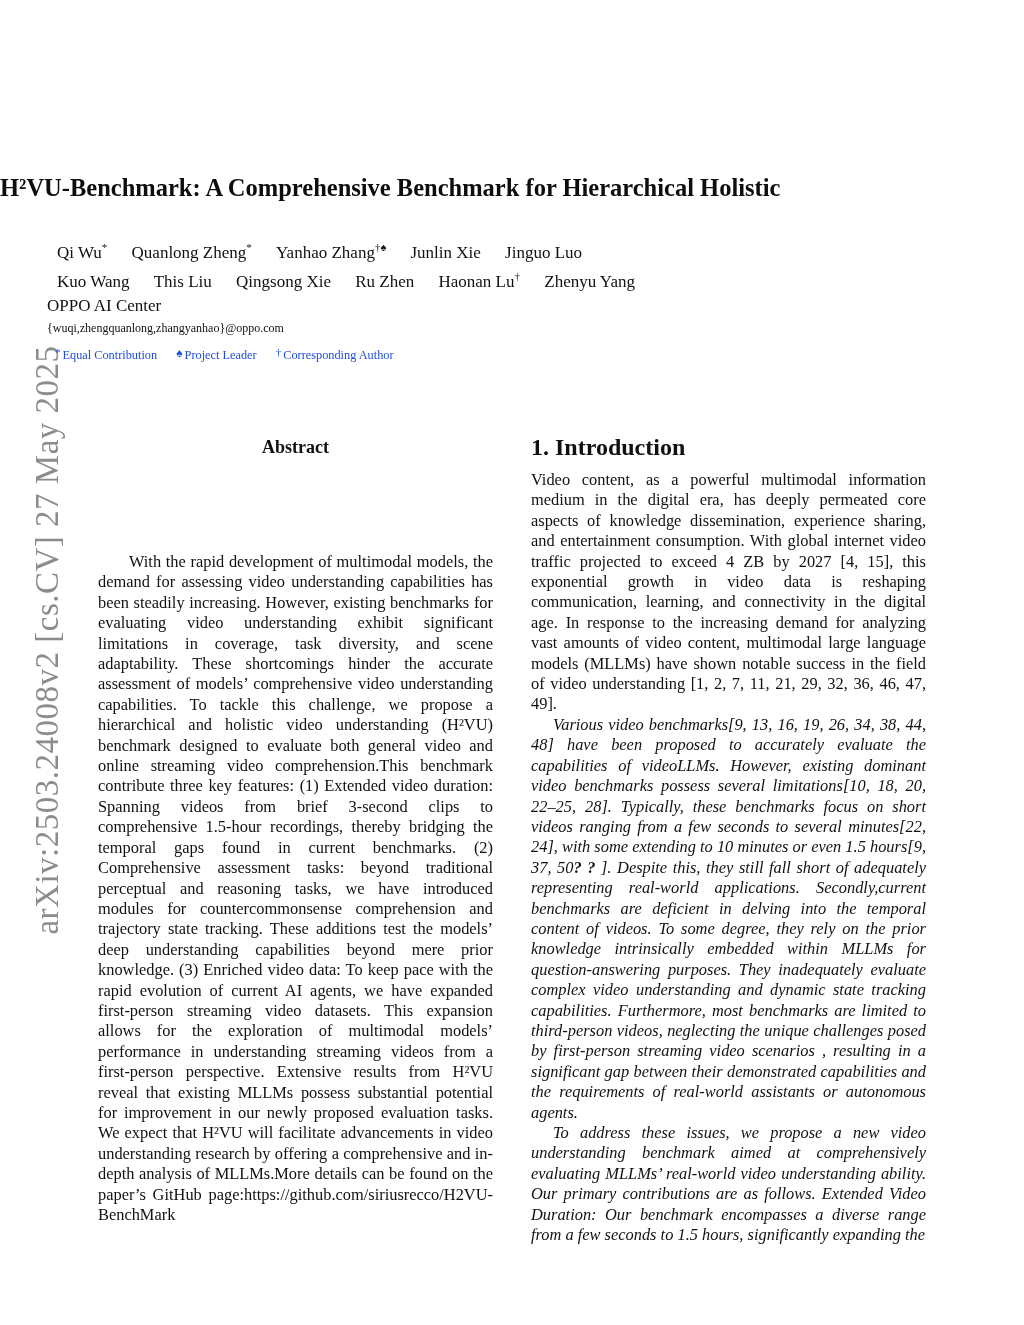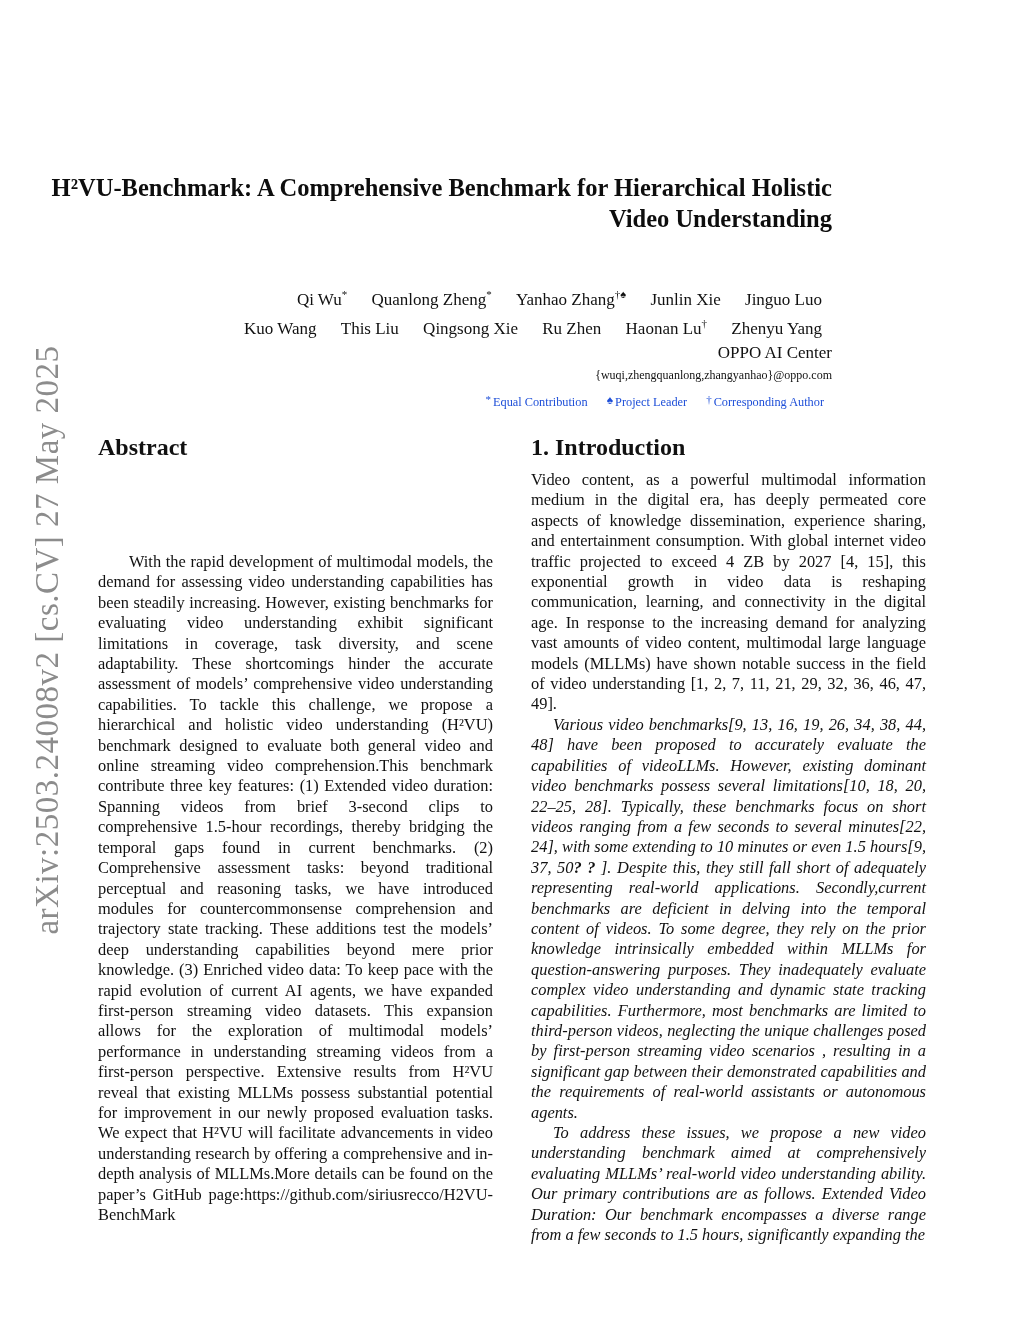--- a/index.html
+++ b/index.html
@@ -19,29 +19,29 @@
     top: 640px; left: 47px;
     transform: translate(-50%, -50%) rotate(-90deg);
     transform-origin: center;
     white-space: nowrap;
     font-size: 33px;
     letter-spacing: 0.5px;
     color: #8c8c8c;
   }
 
   
-  .header { position: absolute; top: 172px; left: 0; width: 832px; text-align: right; }
+  .header { position: absolute; top: 172px; left: 0; width: 832px; text-align: left; }
   .title {
     margin: 0;
     font-size: 24.5px;
     font-weight: bold;
     line-height: 31px;
     color: #0d0d0d;
   }
-  .authors { margin-top: 48px; font-size: 17px; line-height: 25px; }
+  .authors { margin-top: 32px; font-size: 17px; line-height: 25px; padding-left: 47px; }
   .author { margin: 0 10px; white-space: nowrap; }
   .author sup { font-size: 11px; }
   .affil { font-size: 17px; line-height: 23px; }
   .email { font-size: 12px; line-height: 23px; }
   .notes { margin-top: 4px; font-size: 12.3px; line-height: 16px; color: #1d4ed8; }
   .note { margin: 0 8px; white-space: nowrap; }
   .note-sym { font-size: 11px; vertical-align: 0.25em; margin-right: 2px; }
   .note-sym.spade { font-size: 12px; vertical-align: 0.15em; }
 
   
@@ -49,21 +49,22 @@
     position: absolute;
     top: 436px; left: 98px;
     width: 828px;
     display: flex;
     gap: 38px;
   }
   .col { width: 395px; }
 
   .abstract-heading {
     margin: 0 0 94px 0;
-    font-size: 24px;
+    text-align: center;
+    font-size: 18px;
     font-weight: bold;
     line-height: 22px;
   }
   .abstract-text {
     margin: 0;
     font-size: 16.4px;
     line-height: 20.4px;
     text-align: justify;
     text-indent: 31px;
     hyphens: auto;
@@ -90,21 +91,20 @@
 </head>
 <body>
 
 <div class="page">
 
   <div class="watermark">arXiv:2503.24008v2 [cs.CV] 27 May 2025</div>
 
   <div class="header">
     <h1 class="title">
       <span>H²VU-Benchmark: A Comprehensive Benchmark for Hierarchical Holistic</span><br>
-      <span>Video Understanding</span>
     </h1>
 
     <div class="authors">
       <div>
         <span class="author"><span>Qi Wu</span><sup>*</sup></span>
         <span class="author"><span>Quanlong Zheng</span><sup>*</sup></span>
         <span class="author"><span>Yanhao Zhang</span><sup>†♠</sup></span>
         <span class="author"><span>Junlin Xie</span><sup></sup></span>
         <span class="author"><span>Jinguo Luo</span><sup></sup></span>
       </div>

